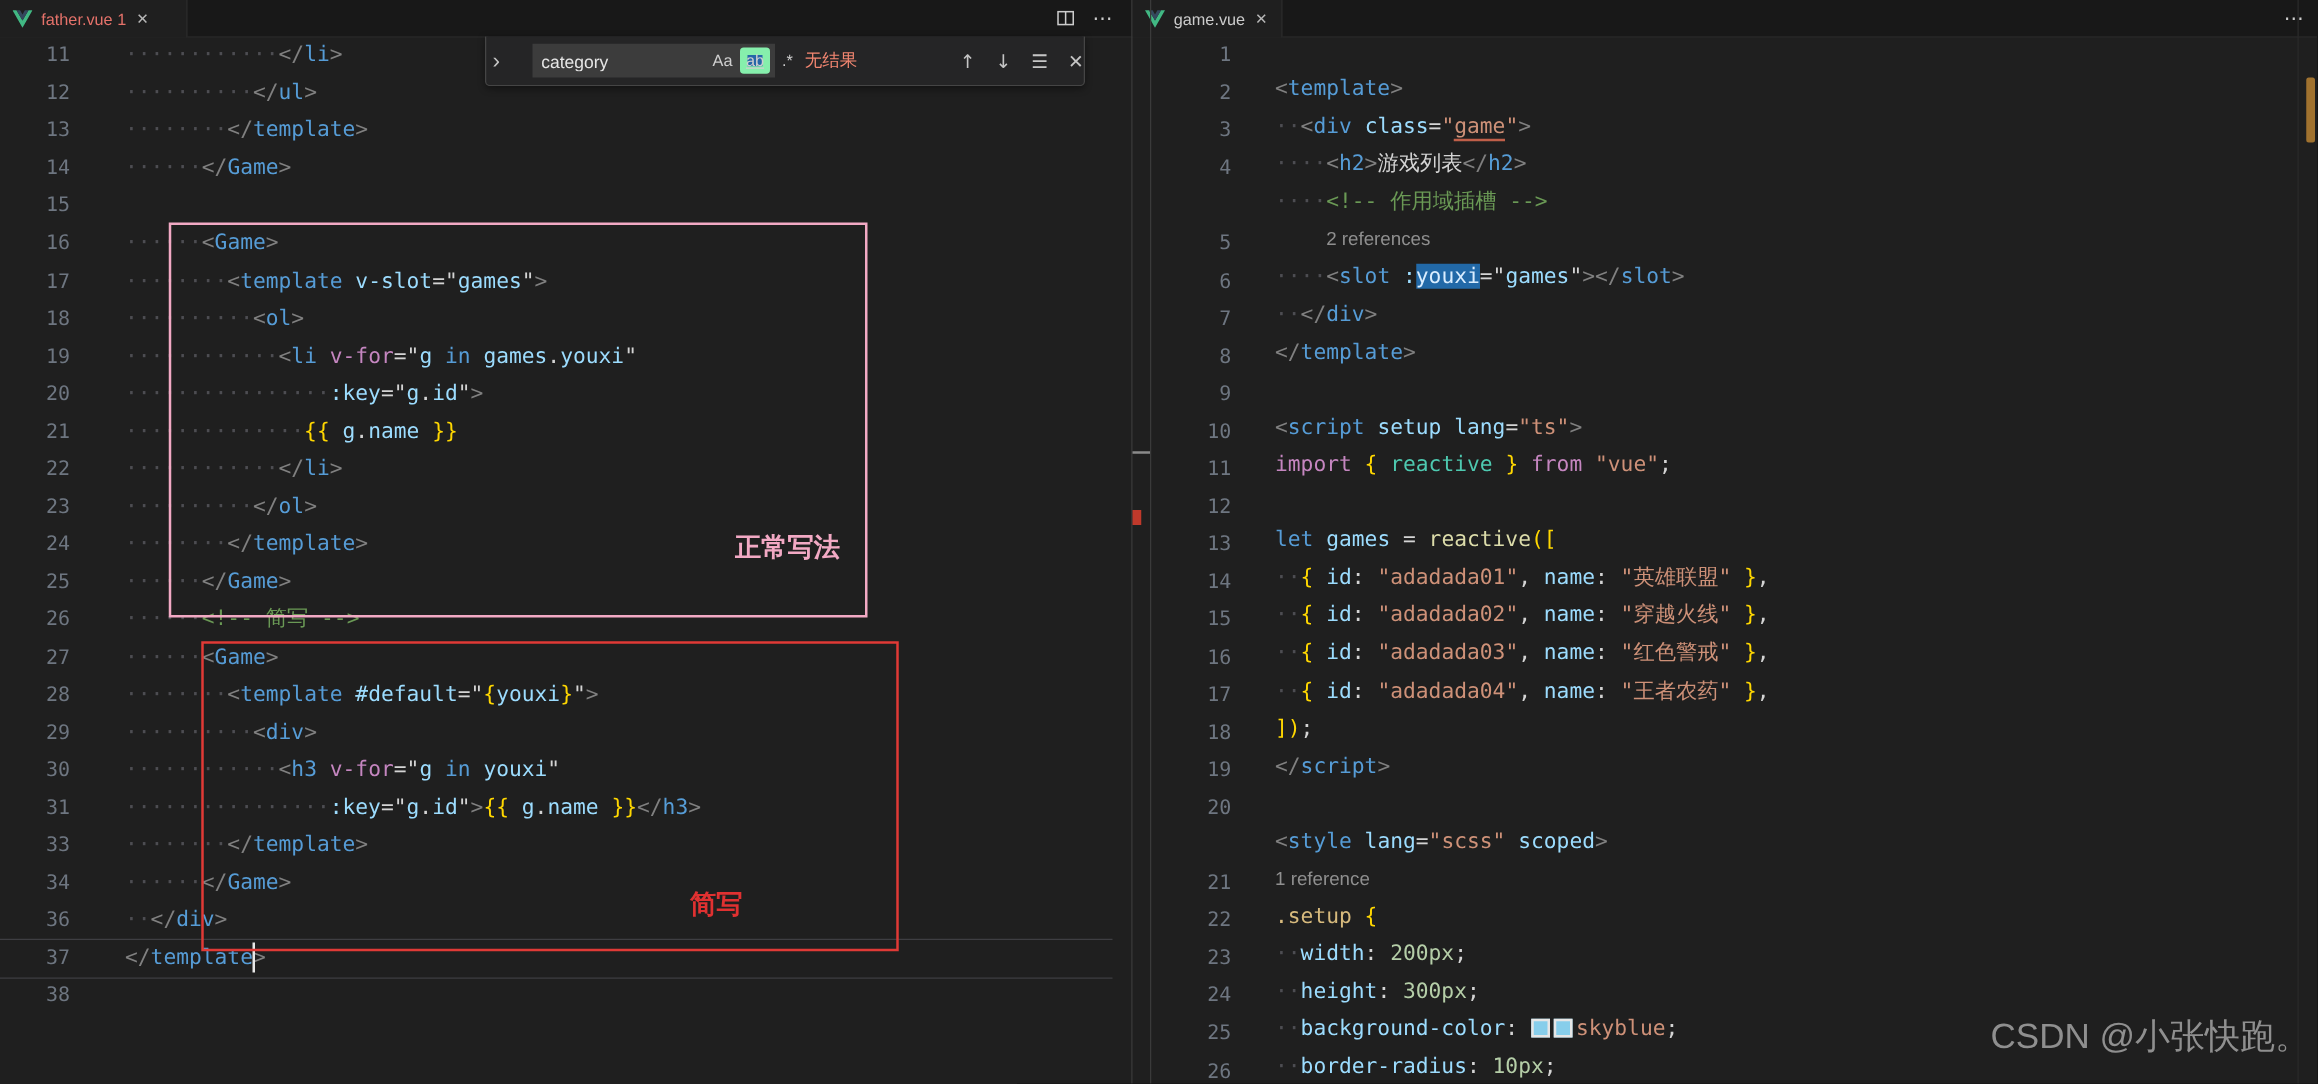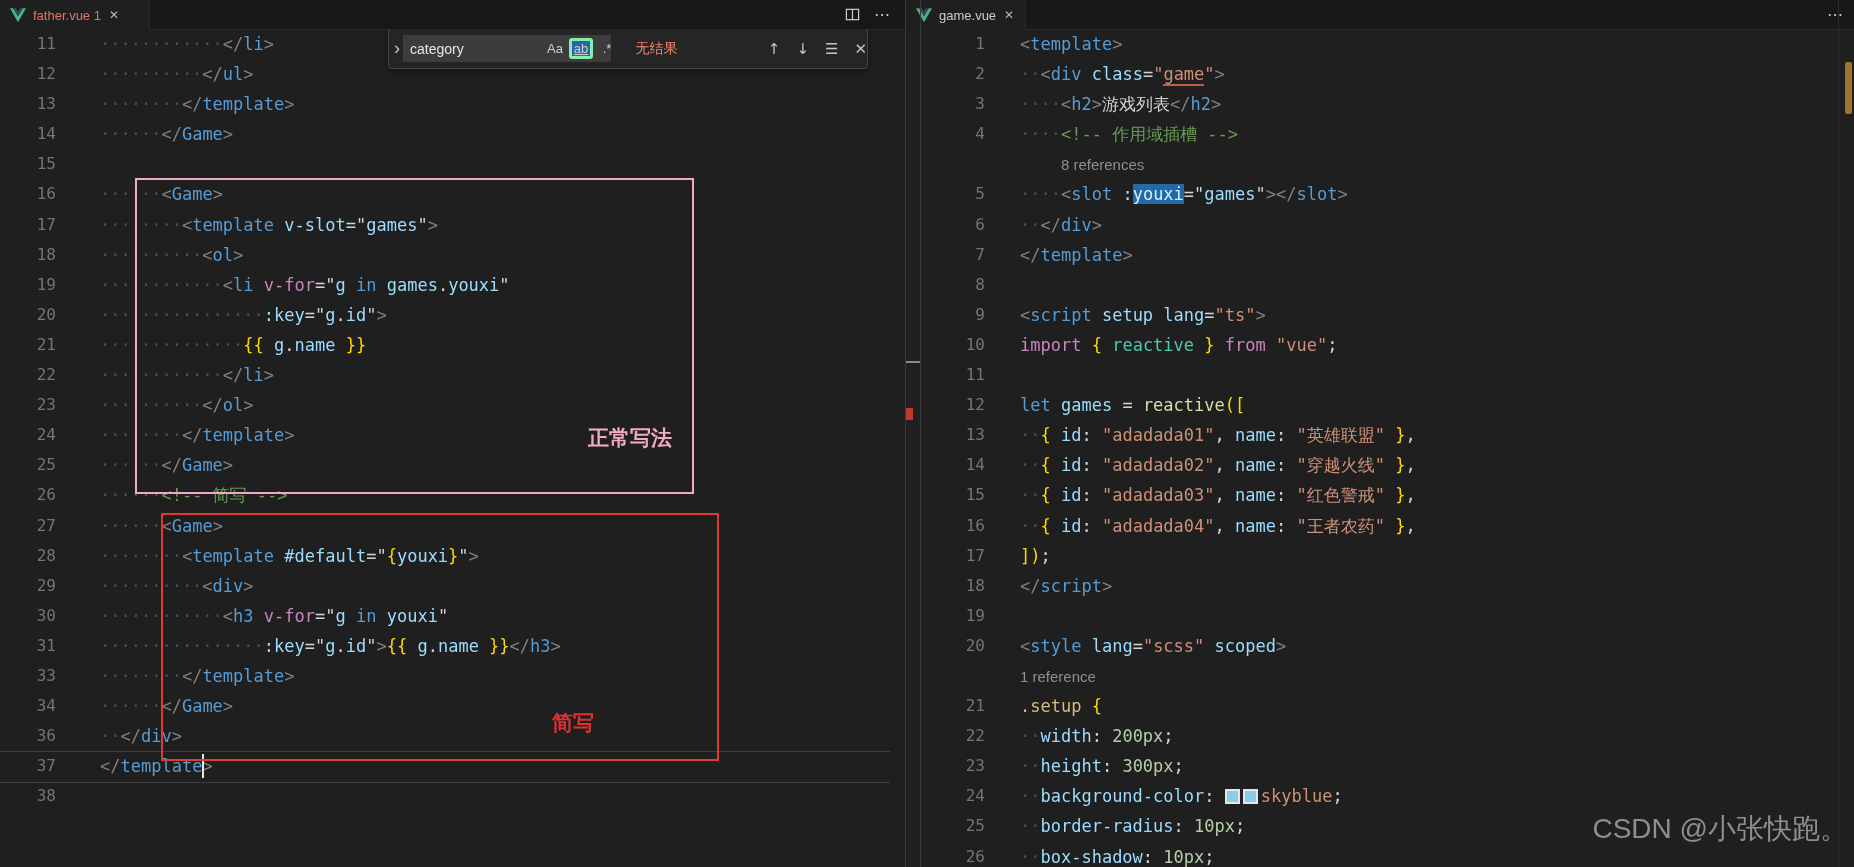--- a/index.html
+++ b/index.html
@@ -18,21 +18,21 @@
   .group-actions{position:absolute;top:0;height:29px;display:flex;align-items:center;gap:14px;color:#cccccc;}
   .more-icon{font-size:16px;letter-spacing:1px;font-family:"DejaVu Sans",sans-serif;}
   
   .editor{position:absolute;top:29px;bottom:0;overflow:hidden;}
   .editor.left{left:0;width:905px;}
   .editor.right{left:921px;width:917px;}
   .row{display:flex;height:30.1px;line-height:30.1px;font-size:17px;white-space:pre;}
   .ln{flex:0 0 56px;text-align:right;color:#6e7681;font-size:16px;}
   .editor.right .ln{flex:0 0 64px;}
   .code{padding-left:44px;white-space:pre;}
-  .editor.right .code{padding-left:35px;}
+  .editor.right .code{padding-left:35px;margin-top:27px;}
   .ws{color:#4d4d52;}
   
   .s-p{color:#808080}.s-t{color:#569cd6}.s-a{color:#9cdcfe}.s-d{color:#c586c0}
   .s-k{color:#569cd6}.s-s{color:#ce9178}.s-q{color:#d4d4d4}.s-c{color:#6a9955}
   .s-b{color:#ffd700}.s-f{color:#dcdcaa}.s-ty{color:#4ec9b0}.s-x{color:#d4d4d4}
   .s-n2{color:#b5cea8}.s-cs{color:#d7ba7d}
   .s-u{color:#ce9178;border-bottom:2px solid #c05f49;}
   .s-hl{color:#d9edff;background:#2269a8;}
   .s-l{color:#8f8f8f;font:15px "Liberation Sans",sans-serif;}
   .swatch{display:inline-block;width:15px;height:15px;background:#87ceeb;border:2px solid #e6e6e6;
@@ -47,26 +47,26 @@
            border:2px solid #e03a36;pointer-events:none;}
   .ann{position:absolute;font-family:"Liberation Sans",sans-serif;font-weight:bold;font-size:21px;margin-top:45px;}
   .ann.normal{left:588px;top:379px;color:#f2a9c4;}
   .ann.short{left:552px;top:664px;color:#e03131;}
   
   .find{position:absolute;left:388px;top:29px;width:480px;height:40px;background:#252526;
         border:1px solid #454545;border-top:none;border-radius:0 0 4px 4px;box-sizing:border-box;
         box-shadow:0 2px 6px rgba(0,0,0,.4);display:flex;align-items:center;z-index:30;
         font-family:"Liberation Sans",sans-serif;}
   .find .chev{color:#c5c5c5;font-size:18px;margin:0 3px 0 5px;cursor:pointer;}
-  .find .inputbox{position:relative;width:215px;height:27px;background:#3c3c3c;display:flex;align-items:center;}
+  .find .inputbox{position:relative;width:215px;height:27px;background:#3c3c3c;display:flex;align-items:center;margin-left:23px;}
   .find input{position:absolute;left:0;top:0;width:140px;height:27px;background:transparent;border:none;
               outline:none;color:#e6e6e6;font-size:14px;padding:0 0 0 7px;font-family:"Liberation Sans",sans-serif;}
   .opt{position:absolute;top:3px;width:24px;height:21px;display:flex;align-items:center;justify-content:center;
        color:#cfcfcf;font-size:13px;border-radius:3px;cursor:pointer;}
-  .opt.on{background:#2567a8;border:3px solid #86efac;box-sizing:border-box;}
+  .opt.on{background:#2567a8;border:6px solid #86efac;box-sizing:border-box;}
   .opt .uln{text-decoration:underline;}
   .find .nores{color:#f48771;font-size:14px;margin-left:24px;width:120px;}
   .fbtn{color:#c5c5c5;font-size:15px;margin-left:16px;cursor:pointer;font-family:"DejaVu Sans",sans-serif;}
   
   .vline{position:absolute;top:0;bottom:0;width:1px;background:#3a3a3a;}
   .ruler-gray{position:absolute;left:906px;top:361px;width:14px;height:2px;background:#8a8a8a;}
   .ruler-red{position:absolute;left:906px;top:408px;width:7px;height:12px;background:#c0392b;}
   .rscroll-line{position:absolute;left:1838px;top:0;bottom:0;width:1px;background:#2a2a2a;}
   .rscroll-mark{position:absolute;left:1845px;top:62px;width:7px;height:52px;background:#a0722f;border-radius:2px;}
   
@@ -141,21 +141,21 @@
       <div class="row"><span class="ln">36</span><span class="code" style="flex: 1 1 0%;"><span class="ws">··</span><span class="s-p">&lt;/</span><span class="s-t">div</span><span class="s-p">&gt;</span></span></div>
       <div class="row"><span class="ln">37</span><span class="code" style="flex: 1 1 0%;"><span class="s-p">&lt;/</span><span class="s-t">template</span><span class="s-p">&gt;</span></span></div>
       <div class="row"><span class="ln">38</span><span class="code" style="flex: 1 1 0%;"></span></div>
     </div>
 
   <div class="editor right" id="right-code">
       <div class="row"><span class="ln">1</span><span class="code" style="flex: 1 1 0%;"><span class="s-p">&lt;</span><span class="s-t">template</span><span class="s-p">&gt;</span></span></div>
       <div class="row"><span class="ln">2</span><span class="code" style="flex: 1 1 0%;"><span class="ws">··</span><span class="s-p">&lt;</span><span class="s-t">div</span><span class="s-x"> </span><span class="s-a">class</span><span class="s-x">=</span><span class="s-s">"</span><span class="s-u">game</span><span class="s-s">"</span><span class="s-p">&gt;</span></span></div>
       <div class="row"><span class="ln">3</span><span class="code" style="flex: 1 1 0%;"><span class="ws">····</span><span class="s-p">&lt;</span><span class="s-t">h2</span><span class="s-p">&gt;</span><span class="s-x">游戏列表</span><span class="s-p">&lt;/</span><span class="s-t">h2</span><span class="s-p">&gt;</span></span></div>
       <div class="row"><span class="ln">4</span><span class="code" style="flex: 1 1 0%;"><span class="ws">····</span><span class="s-c">&lt;!-- 作用域插槽 --&gt;</span></span></div>
-      <div class="row"><span class="ln"></span><span class="code" style="flex: 1 1 0%;"><span style="margin-left: 40.92px;"><span class="s-l">8 references</span></span></span></div>
+      <div class="row"><span class="ln"></span><span class="code" style="flex: 1 1 0%;"><span style="margin-left: 40.92px;"><span class="s-l">2 references</span></span></span></div>
       <div class="row"><span class="ln">5</span><span class="code" style="flex: 1 1 0%;"><span class="ws">····</span><span class="s-p">&lt;</span><span class="s-t">slot</span><span class="s-x"> </span><span class="s-a">:</span><span class="s-hl">youxi</span><span class="s-x">=</span><span class="s-q">"</span><span class="s-a">games</span><span class="s-q">"</span><span class="s-p">&gt;&lt;/</span><span class="s-t">slot</span><span class="s-p">&gt;</span></span></div>
       <div class="row"><span class="ln">6</span><span class="code" style="flex: 1 1 0%;"><span class="ws">··</span><span class="s-p">&lt;/</span><span class="s-t">div</span><span class="s-p">&gt;</span></span></div>
       <div class="row"><span class="ln">7</span><span class="code" style="flex: 1 1 0%;"><span class="s-p">&lt;/</span><span class="s-t">template</span><span class="s-p">&gt;</span></span></div>
       <div class="row"><span class="ln">8</span><span class="code" style="flex: 1 1 0%;"></span></div>
       <div class="row"><span class="ln">9</span><span class="code" style="flex: 1 1 0%;"><span class="s-p">&lt;</span><span class="s-t">script</span><span class="s-x"> </span><span class="s-a">setup</span><span class="s-x"> </span><span class="s-a">lang</span><span class="s-x">=</span><span class="s-s">"ts"</span><span class="s-p">&gt;</span></span></div>
       <div class="row"><span class="ln">10</span><span class="code" style="flex: 1 1 0%;"><span class="s-d">import</span><span class="s-x"> </span><span class="s-b">{</span><span class="s-x"> </span><span class="s-ty">reactive</span><span class="s-x"> </span><span class="s-b">}</span><span class="s-x"> </span><span class="s-d">from</span><span class="s-x"> </span><span class="s-s">"vue"</span><span class="s-x">;</span></span></div>
       <div class="row"><span class="ln">11</span><span class="code" style="flex: 1 1 0%;"></span></div>
       <div class="row"><span class="ln">12</span><span class="code" style="flex: 1 1 0%;"><span class="s-k">let</span><span class="s-x"> </span><span class="s-a">games</span><span class="s-x"> = </span><span class="s-f">reactive</span><span class="s-b">([</span></span></div>
       <div class="row"><span class="ln">13</span><span class="code" style="flex: 1 1 0%;"><span class="ws">··</span><span class="s-b">{</span><span class="s-x"> </span><span class="s-a">id</span><span class="s-x">: </span><span class="s-s">"adadada01"</span><span class="s-x">, </span><span class="s-a">name</span><span class="s-x">: </span><span class="s-s">"英雄联盟"</span><span class="s-x"> </span><span class="s-b">}</span><span class="s-x">,</span></span></div>
       <div class="row"><span class="ln">14</span><span class="code" style="flex: 1 1 0%;"><span class="ws">··</span><span class="s-b">{</span><span class="s-x"> </span><span class="s-a">id</span><span class="s-x">: </span><span class="s-s">"adadada02"</span><span class="s-x">, </span><span class="s-a">name</span><span class="s-x">: </span><span class="s-s">"穿越火线"</span><span class="s-x"> </span><span class="s-b">}</span><span class="s-x">,</span></span></div>

